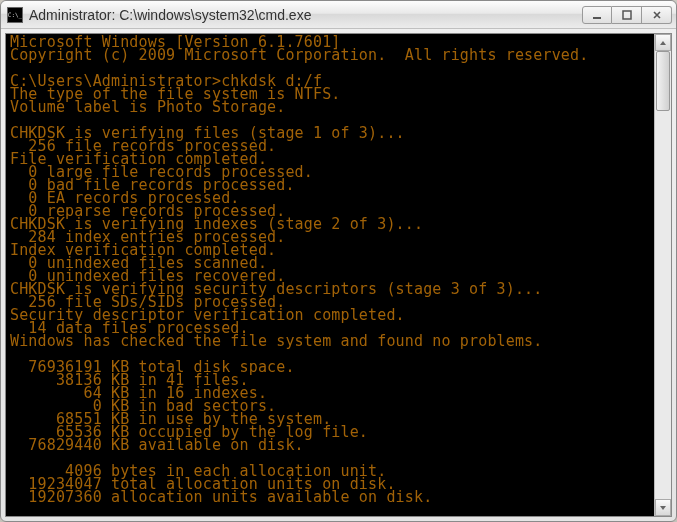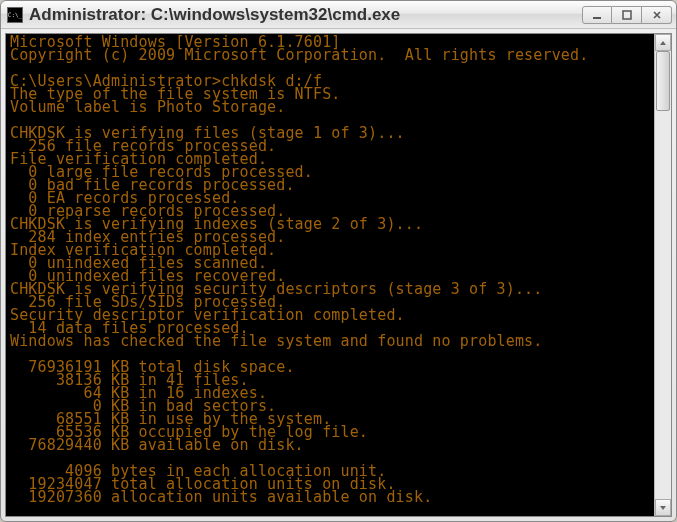--- a/index.html
+++ b/index.html
@@ -42,26 +42,25 @@
     }
     .app-icon::before {
       content: "C:\\_";
       color: #ccc;
       font-size: 6px;
       font-family: monospace;
       line-height: 1;
     }
     .title-text {
       flex: 1;
-      font-size: 17px;
+      font-size: 14px;
       color: #333;
       white-space: nowrap;
       overflow: hidden;
       text-overflow: ellipsis;
-      font-weight: bold;
     }
     .win-controls {
       display: flex;
       gap: 0;
     }
     .win-btn {
       width: 30px;
       height: 18px;
       background: linear-gradient(to bottom, #f7f7f7, #e0e0e0);
       border: 1px solid #9a9a9a;

